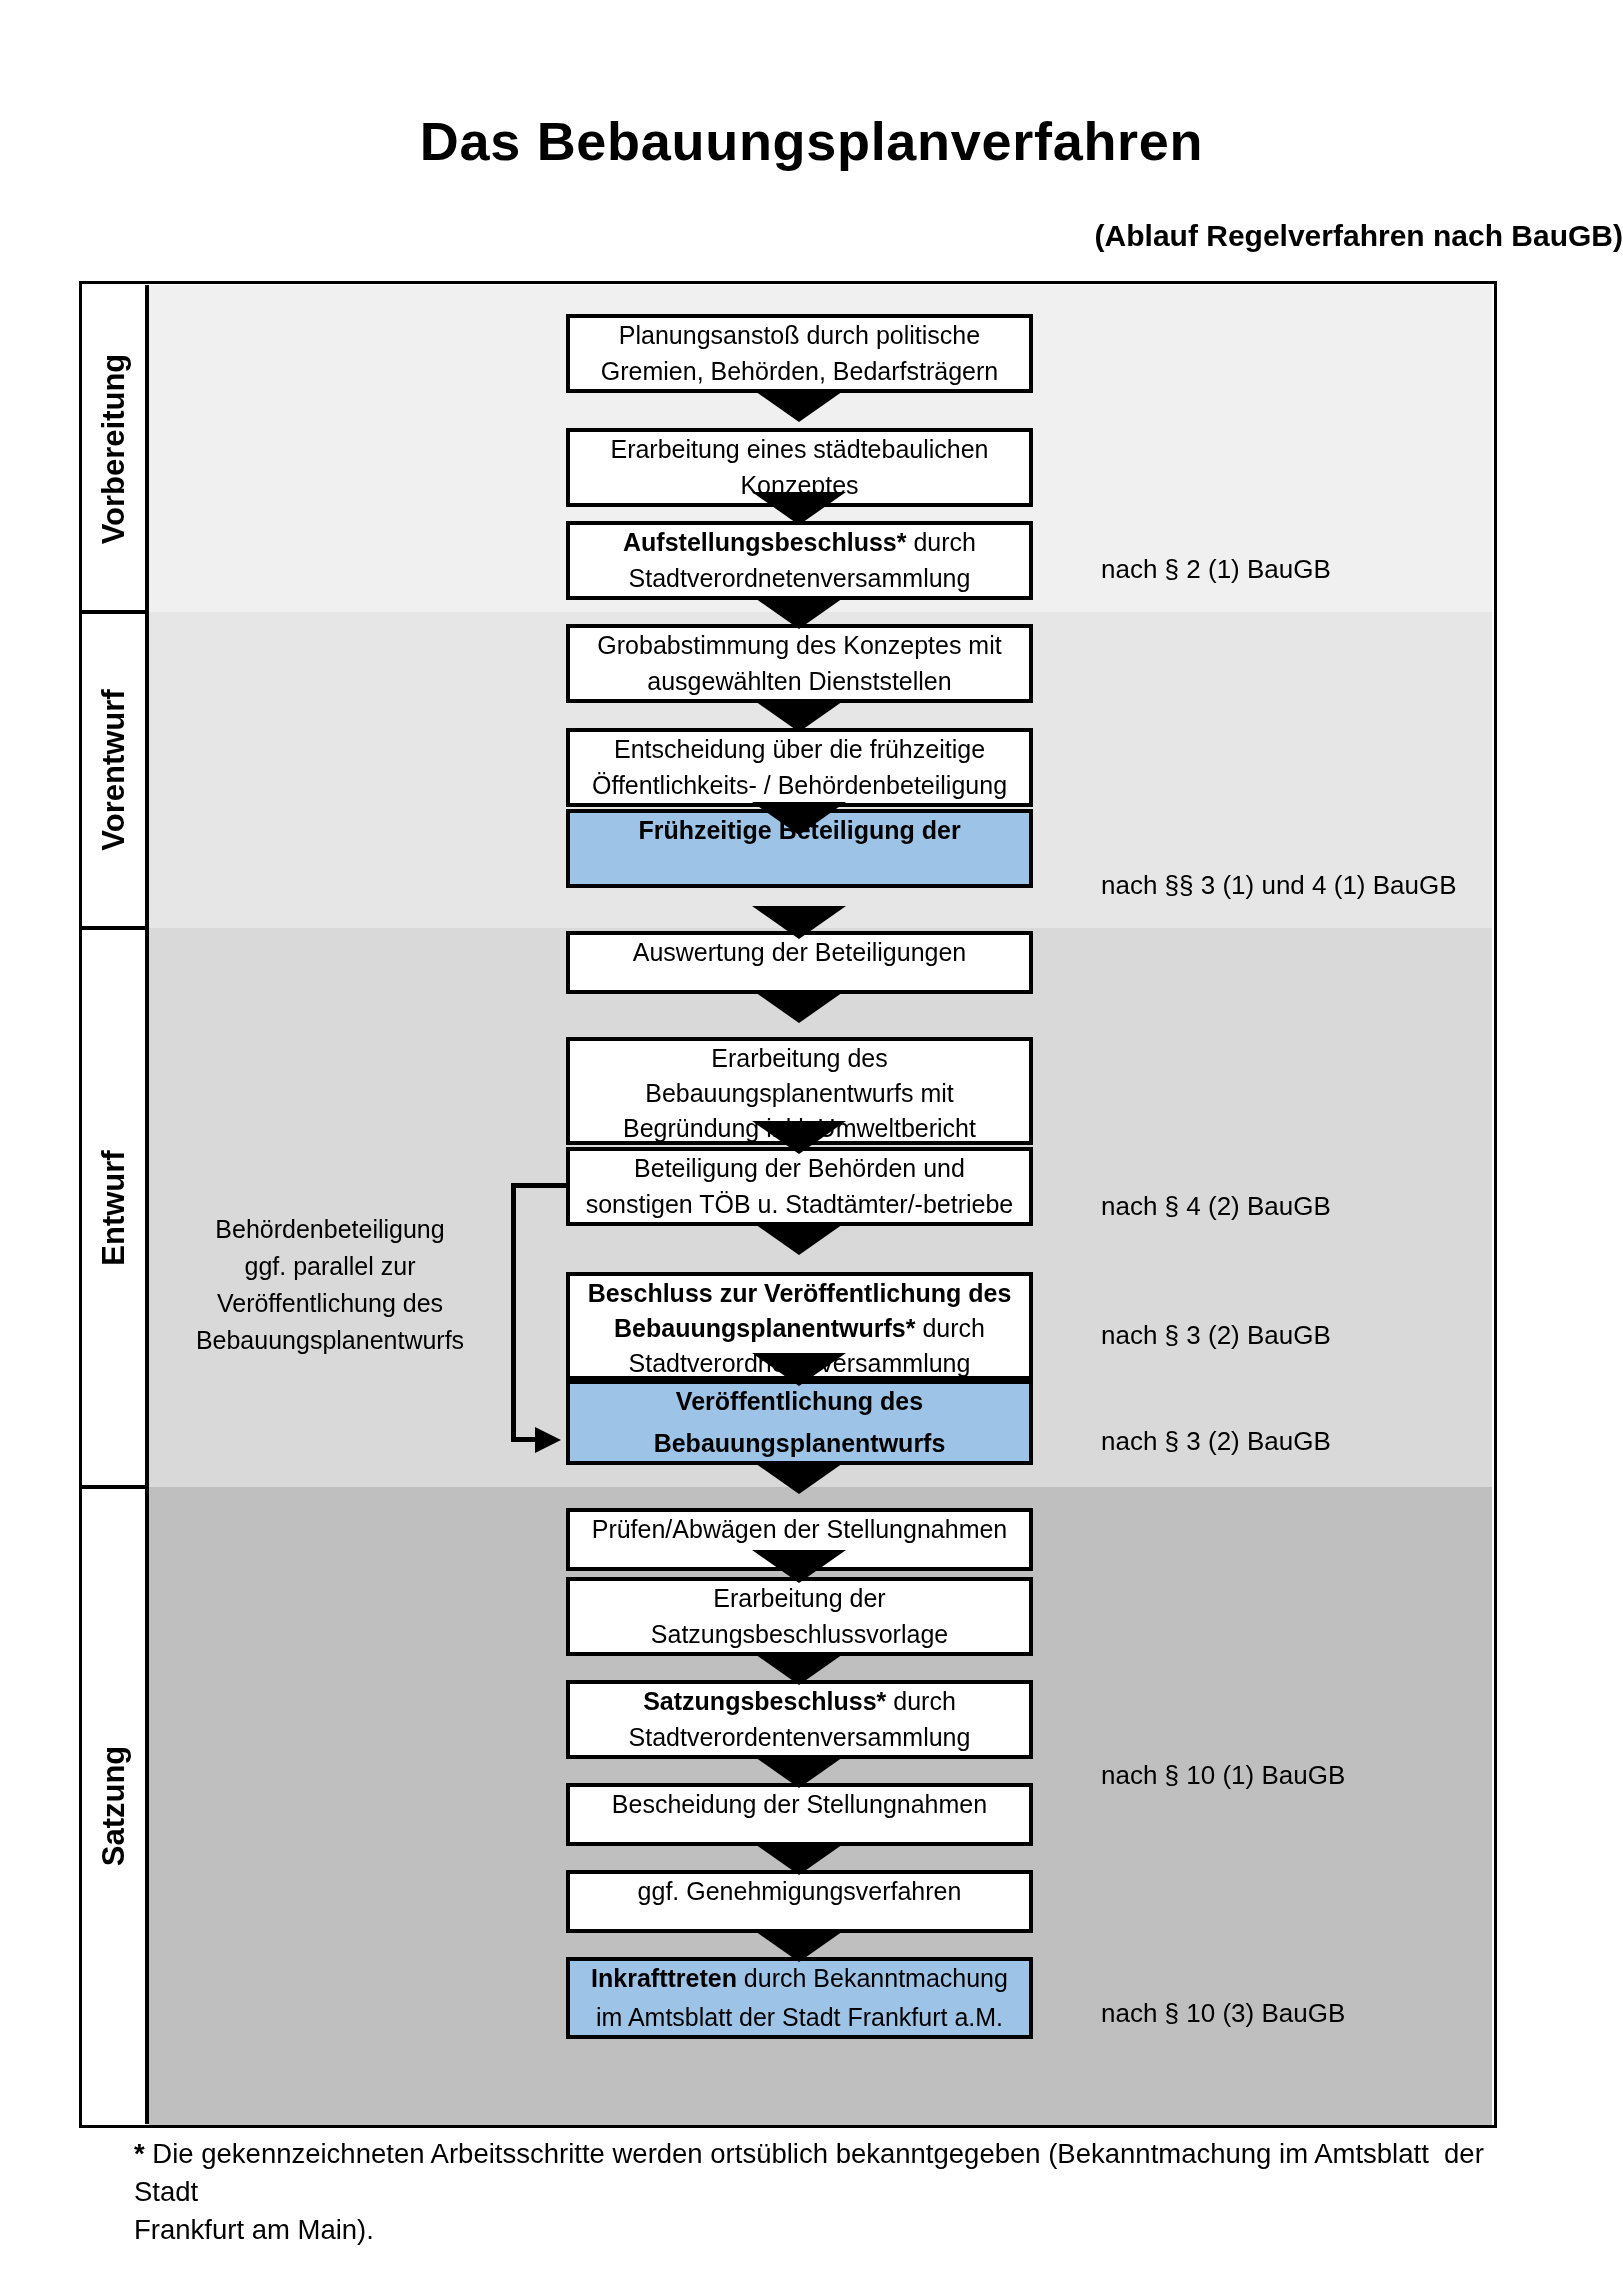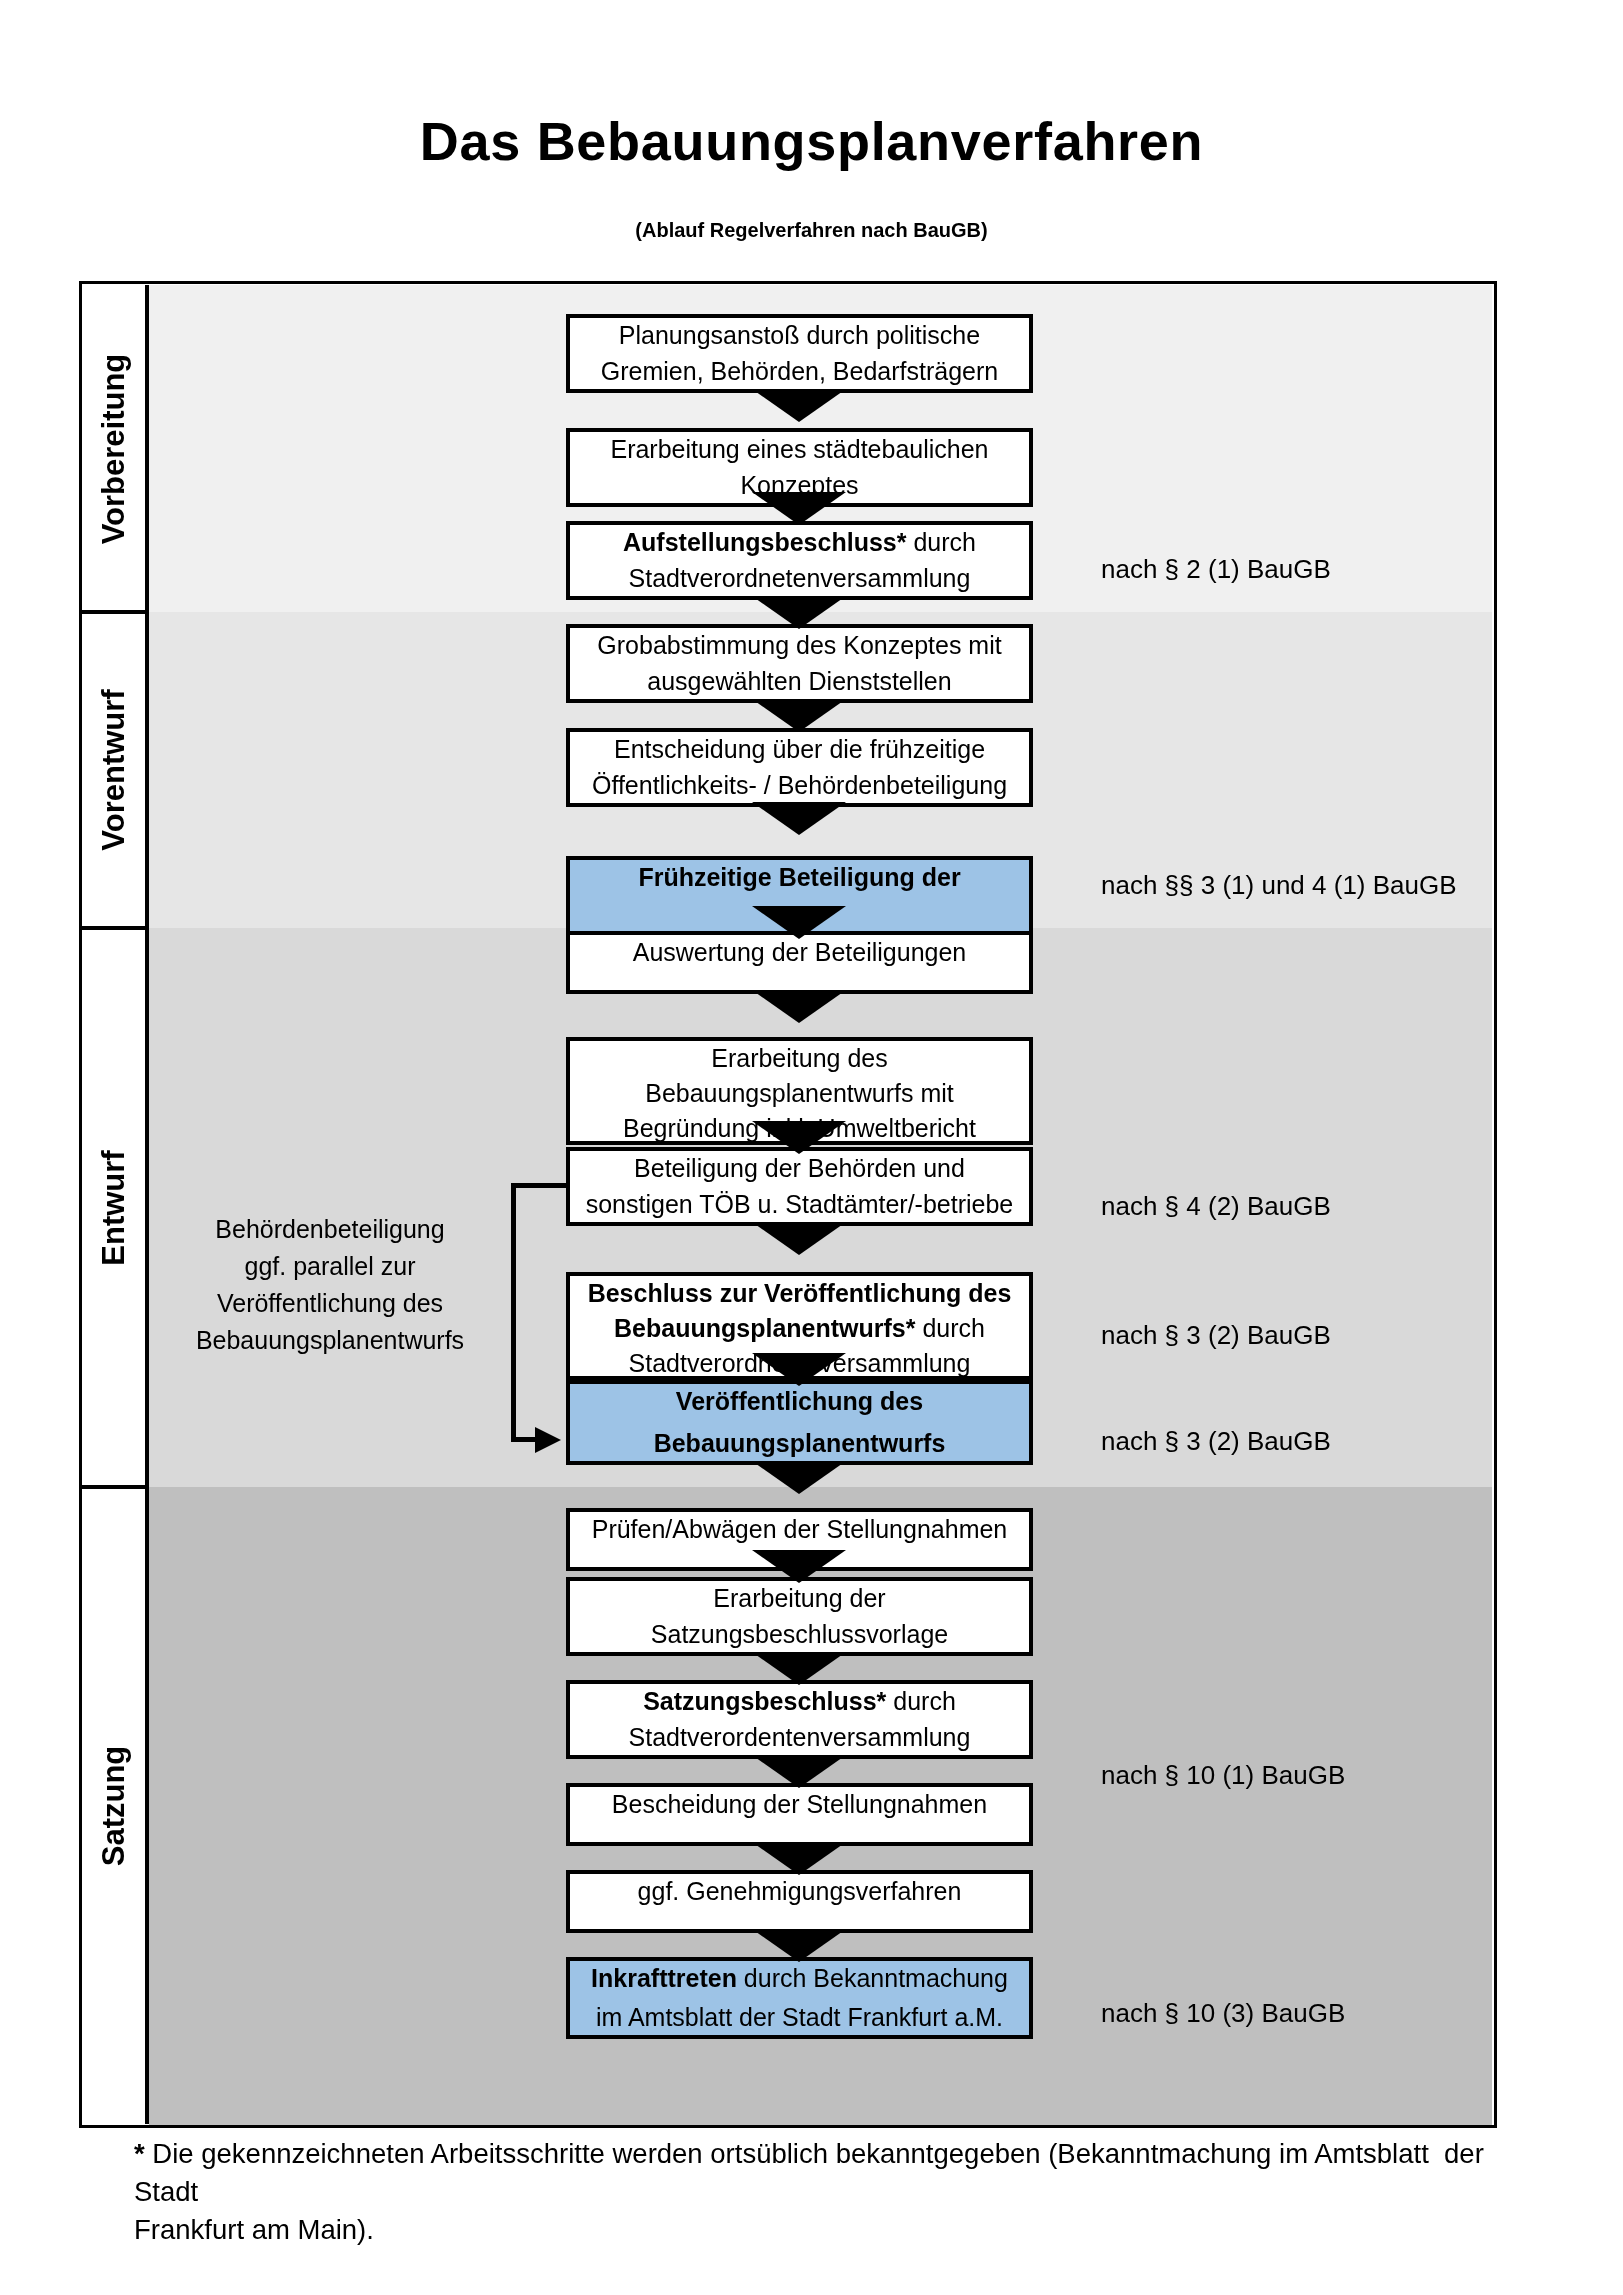--- a/index.html
+++ b/index.html
@@ -5,21 +5,21 @@
   html,body{margin:0;padding:0;}
   body{
     width:1623px;height:2295px;position:relative;background:#ffffff;
     font-family:"Liberation Sans", sans-serif;color:#000;
     -webkit-font-smoothing:antialiased;
   }
   .abs{position:absolute;}
 
   
   #title{left:0;right:0;top:110px;text-align:center;font-size:54px;font-weight:bold;letter-spacing:0.7px;}
-  #subtitle{left:0;right:0;top:219px;text-align:center;font-size:20px;font-weight:bold;}
+  #subtitle{left:0;right:0;top:219px;text-align:right;font-size:30px;font-weight:bold;}
 
   
   #frame{left:79px;top:281px;width:1418px;height:1847px;border:3.9px solid #000;box-sizing:border-box;background:#fff;}
 
   
   .phase-bg{left:149px;width:1343px;}
   #phase-bg-0{top:285px;height:327px;}
   #phase-bg-1{top:612px;height:316px;}
   #phase-bg-2{top:928px;height:559px;}
   #phase-bg-3{top:1487px;height:638px;}
@@ -131,21 +131,21 @@
     <div class="abs flow-box" style="top: 624px; height: 79px;">
       <div class="box-line"><span>Grobabstimmung des Konzeptes mit</span></div>
       <div class="box-line"><span>ausgewählten Dienststellen</span></div>
     </div>
     <div class="abs flow-arrow" style="top: 699px;"></div>
     <div class="abs flow-box" style="top: 728px; height: 79px;">
       <div class="box-line"><span>Entscheidung über die frühzeitige</span></div>
       <div class="box-line"><span>Öffentlichkeits- / Behördenbeteiligung</span></div>
     </div>
     <div class="abs flow-arrow" style="top: 802px;"></div>
-    <div class="abs flow-box blue" style="top: 856px; height: 79px; gap: 33px;">
+    <div class="abs flow-box blue" style="top: 809px; height: 79px; gap: 33px;">
       <div class="box-line"><span style="font-weight: bold;">Frühzeitige Beteiligung der</span></div>
       <div class="box-line"><span style="font-weight: normal;">Öffentlichkeit* und Behörden</span></div>
     </div>
     <div class="abs flow-arrow" style="top: 906px;"></div>
     <div class="abs flow-box" style="top: 931px; height: 63px;">
       <div class="box-line"><span>Auswertung der Beteiligungen</span></div>
     </div>
     <div class="abs flow-arrow" style="top: 990px;"></div>
     <div class="abs flow-box" style="top: 1017px; height: 108px; margin-top: 20px;">
       <div class="box-line"><span>Erarbeitung des</span></div>

